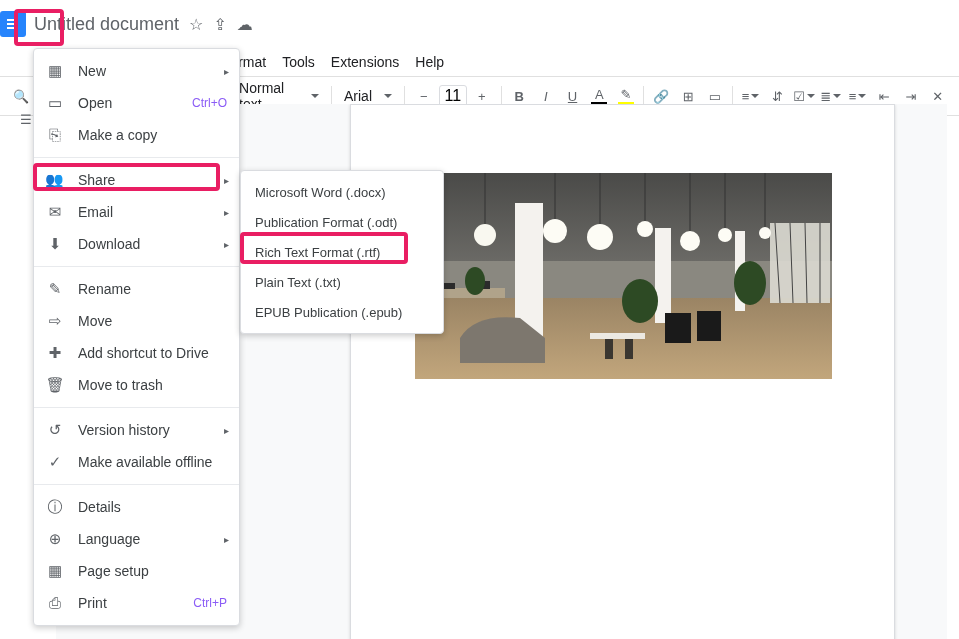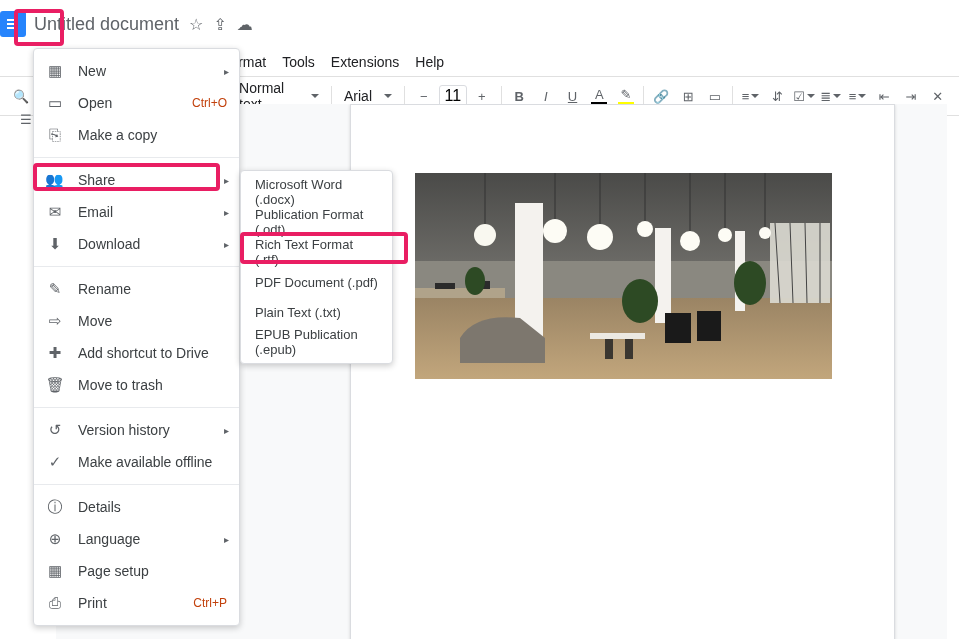--- a/index.html
+++ b/index.html
@@ -25,23 +25,23 @@
 .ruler-marks span{position:absolute;top:2px}
 .canvas-area{position:absolute;top:104px;left:56px;right:12px;bottom:0;background:#f8f9fa;overflow:auto}
 .page{width:545px;min-height:700px;background:#fff;margin:0 auto;margin-left:294px;box-shadow:0 1px 3px rgba(0,0,0,.15);border:1px solid #dadce0;padding:68px 64px 60px}
 .page-image{width:417px;height:206px;position:relative;overflow:hidden}
 .page-image svg{width:100%;height:100%}
 .outline-btn{position:absolute;left:20px;top:112px;width:22px;height:22px;color:#5f6368}
 .dropdown{position:absolute;left:33px;top:48px;width:207px;background:#fff;border:1px solid #dadce0;border-radius:4px;box-shadow:0 2px 6px rgba(0,0,0,.2);z-index:20;padding:6px 0}
 .dd-item{height:32px;display:flex;align-items:center;padding:0 12px;gap:14px;font-size:14px;color:#3c4043;cursor:pointer;position:relative}
 .dd-icon{width:18px;color:#5f6368;font-size:15px;display:flex;justify-content:center}
 .dd-arrow{position:absolute;right:10px;color:#5f6368;font-size:10px}
-.dd-shortcut{position:absolute;right:12px;color:#c2410c;font-size:12px}
+.dd-shortcut{position:absolute;right:12px;color:#8b5cf6;font-size:12px}
 .dd-sep{height:1px;background:#e8eaed;margin:6px 0}
-.submenu{position:absolute;left:240px;top:170px;width:153px;background:#fff;border:1px solid #dadce0;border-radius:4px;box-shadow:0 2px 6px rgba(0,0,0,.2);z-index:21;padding:6px 0}
+.submenu{position:absolute;left:240px;top:170px;width:204px;background:#fff;border:1px solid #dadce0;border-radius:4px;box-shadow:0 2px 6px rgba(0,0,0,.2);z-index:21;padding:6px 0}
 .sub-item{height:30px;display:flex;align-items:center;padding:0 14px;font-size:13px;color:#3c4043;cursor:pointer}
 .highlight-box{position:absolute;border:4px solid #e91e63;border-radius:4px;z-index:30;pointer-events:none}
 .hl1{left:14px;top:9px;width:50px;height:37px}
 .hl2{left:33px;top:163px;width:187px;height:28px}
 .hl3{left:240px;top:232px;width:168px;height:32px}
 .bold{font-weight:bold}
 .ital{font-style:italic}
 .underline{text-decoration:underline}
 .color-underline{border-bottom:3px solid #000;width:16px;text-align:center;font-size:13px}
 .color-underline.red{border-bottom-color:#ff0}
@@ -266,20 +266,19 @@
     <div class="dd-item">
       <span class="dd-icon">⎙</span>
       <span>Print</span>
       <span class="dd-shortcut">Ctrl+P</span>
     </div>
   </div>
 <div class="submenu" id="download-submenu">
     <div class="sub-item">Microsoft Word (.docx)</div>
     <div class="sub-item">Publication Format (.odt)</div>
     <div class="sub-item">Rich Text Format (.rtf)</div>
-    <div class="sub-item">PDF Document (.pdf)</div>
     <div class="sub-item">Plain Text (.txt)</div>
     <div class="sub-item">EPUB Publication (.epub)</div>
   </div>
 
 <div class="highlight-box hl1"></div>
 <div class="highlight-box hl2"></div>
 <div class="highlight-box hl3"></div>
 
 </body></html>

